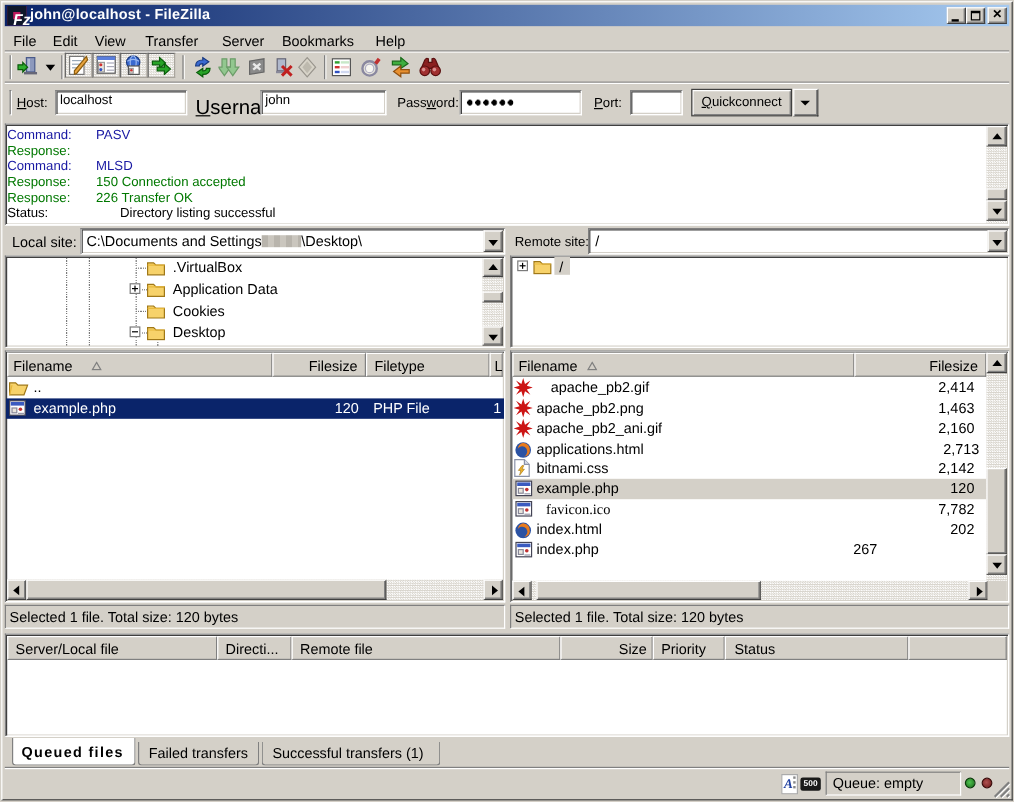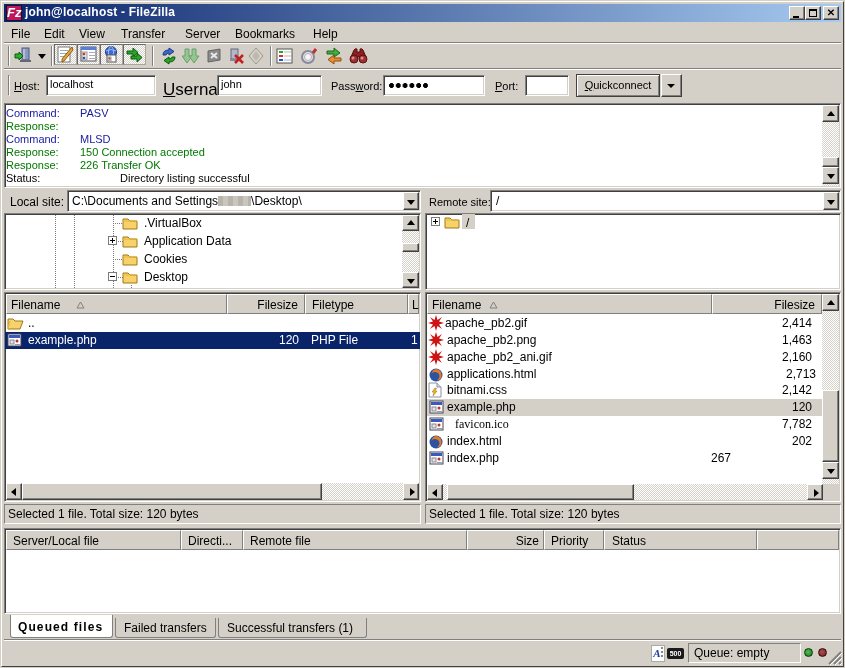--- a/index.html
+++ b/index.html
@@ -21,21 +21,21 @@
 .led { position:absolute; width:9px; height:9px; border-radius:50%; }
 u { text-decoration:underline; }
 </style>
 </head>
 <body>
 
 <div class="abs" style="left:0;top:0;width:845px;height:668px;border:1px solid #d4d0c8;"></div>
 <div class="abs" style="left:1px;top:1px;width:843px;height:666px;border-top:1px solid #fff;border-left:1px solid #fff;border-right:1px solid #404040;border-bottom:1px solid #404040;"></div>
 
 <div class="abs" style="left:4px;top:4px;width:837px;height:18px;background:linear-gradient(to right,#0a246a,#a6caf0);"></div>
-<div class="abs" style="left:6px;top:5px;width:16px;height:16px;background:#be185d;border:1px solid #0f172a;">
+<div class="abs" style="left:6px;top:5px;width:16px;height:16px;background:#be185d;border:5px solid #0f172a;">
   <div style="color:#fff;font-weight:bold;font-style:italic;font-size:13px;line-height:14px;text-align:center;">Fz</div>
 </div>
 <div class="abs" style="left:25px;top:5px;color:#fff;font-weight:bold;font-size:12px;letter-spacing:0.2px;">john@localhost - FileZilla</div>
 
 <div class="raised abs" style="left:789px;top:6px;width:16px;height:14px;">
   <div class="abs" style="left:3px;top:9px;width:6px;height:2px;background:#000;"></div>
 </div>
 <div class="raised abs" style="left:805px;top:6px;width:16px;height:14px;">
   <div class="abs" style="left:3px;top:2px;width:8px;height:8px;border:1px solid #000;border-top-width:2px;"></div>
 </div>
@@ -168,21 +168,21 @@
   <div style="position:absolute;left:0px;top:2px;color:#1919a3;">Command:</div>
     <div style="position:absolute;left:74px;top:2px;color:#1919a3;">PASV</div>
   <div style="position:absolute;left:0px;top:15px;color:#007800;">Response:</div>
   <div style="position:absolute;left:0px;top:28px;color:#1919a3;">Command:</div>
     <div style="position:absolute;left:74px;top:28px;color:#1919a3;">MLSD</div>
   <div style="position:absolute;left:0px;top:41px;color:#007800;">Response:</div>
     <div style="position:absolute;left:74px;top:41px;color:#007800;">150 Connection accepted</div>
   <div style="position:absolute;left:0px;top:54px;color:#007800;">Response:</div>
     <div style="position:absolute;left:74px;top:54px;color:#007800;">226 Transfer OK</div>
   <div style="position:absolute;left:0px;top:67px;">Status:</div>
-    <div style="position:absolute;left:82px;top:67px;padding-left:32px;">Directory listing successful</div>
+    <div style="position:absolute;left:62px;top:67px;padding-left:32px;">Directory listing successful</div>
 </div>
 
 <div class="abs track" style="left:822px;top:105px;width:17px;height:81px;"></div>
 <div class="raised abs" style="left:822px;top:105px;width:17px;height:17px;">
     <div class="abs" style="left:4px;top:5px;border:4px solid transparent;border-bottom:5px solid #000;border-top:none;"></div>
   </div>
 <div class="raised abs" style="left:822px;top:157px;width:17px;height:10px;"></div>
 <div class="raised abs" style="left:822px;top:167px;width:17px;height:17px;">
     <div class="abs" style="left:4px;top:6px;border:4px solid transparent;border-top:5px solid #000;border-bottom:none;"></div>
   </div>
@@ -306,21 +306,21 @@
       <path d="M4.5 1 L8 7 L1 7 Z" fill="none" stroke="#808080"></path>
     </svg>
   </div>
 <div class="hc" style="left:712px;top:294px;width:110px;">
     <span style="right:6px;">Filesize</span>
   </div>
 <div class="row" style="left:427px;top:315px;width:395px;">
  <svg class="abs" style="left:1px;top:0px;" width="16" height="16" viewBox="0 0 16 16">
       <path d="M8 0 L9.5 5 L14 2 L11 6.5 L16 8 L11 9.5 L14 14 L9.5 11 L8 16 L6.5 11 L2 14 L5 9.5 L0 8 L5 6.5 L2 2 L6.5 5 Z" fill="#cc1414"></path>
     </svg>
- <span class="abs" style="left:18px;">apache_pb2.gif</span>
+ <span class="abs" style="left:32px;">apache_pb2.gif</span>
     <span class="abs" style="right:10px;">2,414</span>
 </div>
 <div class="row" style="left:427px;top:332px;width:395px;">
  <svg class="abs" style="left:1px;top:0px;" width="16" height="16" viewBox="0 0 16 16">
       <path d="M8 0 L9.5 5 L14 2 L11 6.5 L16 8 L11 9.5 L14 14 L9.5 11 L8 16 L6.5 11 L2 14 L5 9.5 L0 8 L5 6.5 L2 2 L6.5 5 Z" fill="#cc1414"></path>
     </svg>
  <span class="abs" style="left:20px;text-align:center;">apache_pb2.png</span>
     <span class="abs" style="right:10px;">1,463</span>
 </div>
 <div class="row" style="left:427px;top:349px;width:395px;">

